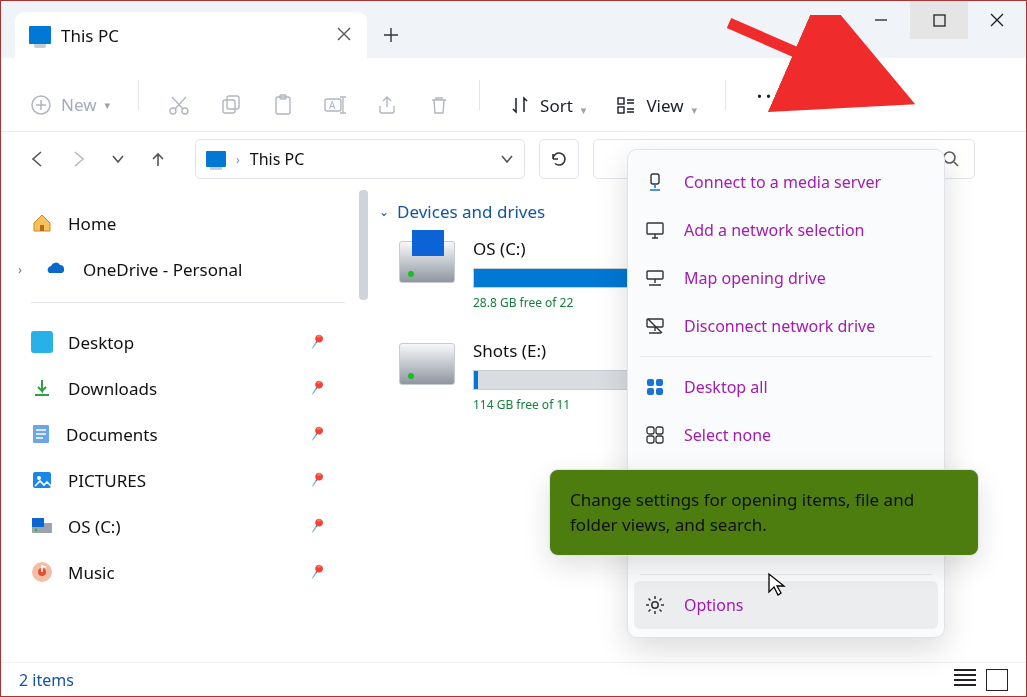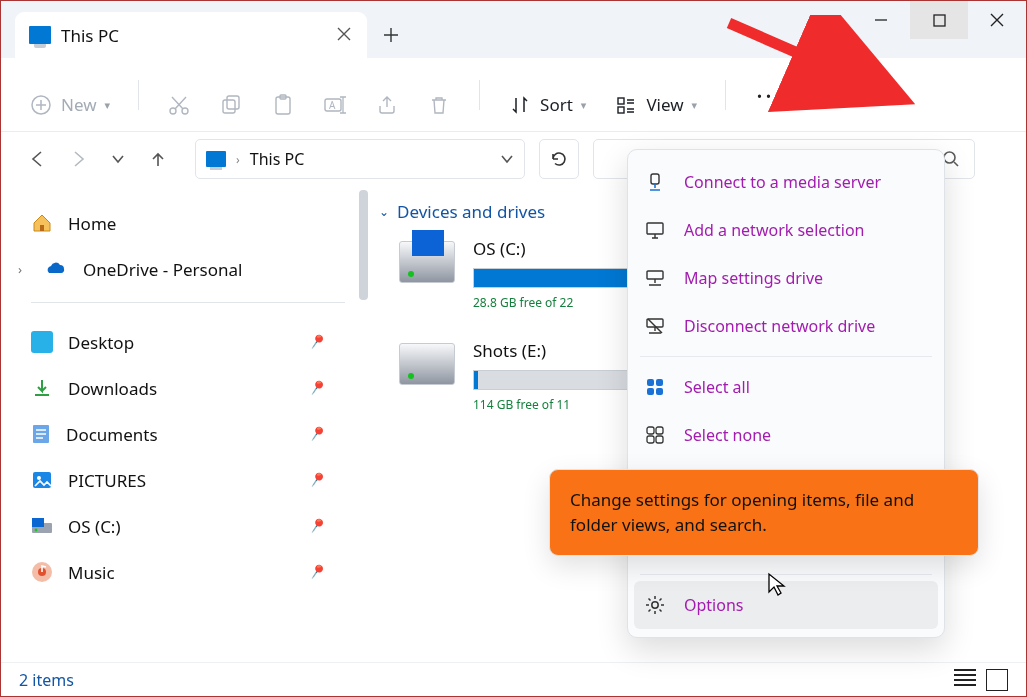--- a/index.html
+++ b/index.html
@@ -14,21 +14,21 @@
 .tab-close { margin-left: auto; width: 16px; height: 16px; color: #555; cursor:pointer;}
 .newtab { width: 48px; height: 46px; margin-top: 11px; display:flex; align-items:center; justify-content:center; color:#444; font-size:20px; cursor:pointer;}
 .win-controls { margin-left: auto; display:flex; height:38px; }
 .win-btn { width:58px; display:flex; align-items:center; justify-content:center; color:#222; }
 .win-btn.max { background:#e5e5e5; }
 
 
 .toolbar { height: 74px; background:#fff; display:flex; align-items:center; padding:0 18px; border-bottom:1px solid #e9edf1; gap:8px; }
 .toolbar .divider { width:1px; height:30px; background:#e1e5ea; margin:0 10px; }
 .tbtn { display:flex; align-items:center; gap:8px; padding:6px 10px; color:#a3abb5; font-size:17px; border-radius:4px;margin-top:20px; }
-.tbtn.enabled { color:#1a1f25; }
+.tbtn.enabled { color:#1a1f25;align-items:flex-end; }
 .tbtn .chev { font-size:11px; color:#9ba1ab; }
 .tbtn-icon { width:24px; height:24px; display:flex; align-items:center; justify-content:center; }
 .more-dots { font-size:26px; letter-spacing:2px; line-height:0; color:#222; padding:6px 12px;}
 
 
 .navbar { height:54px; display:flex; align-items:center; padding:0 20px; gap:6px; }
 .nav-arrow { width:34px; height:34px; display:flex; align-items:center; justify-content:center; color:#555; }
 .addr { flex:1; max-width:330px; height:40px; border:1px solid #e1e5ea; border-radius:5px; display:flex; align-items:center; padding:0 10px; gap:10px; margin-left:14px; }
 .addr .pc-icon { width:20px; height:16px; background:#0078d4; border-radius:1px; position:relative; }
 .addr .pc-icon::after{content:"";position:absolute;left:4px;right:4px;bottom:-3px;height:3px;background:#c7cdd6;}
@@ -71,21 +71,21 @@
 .status .vbtn .bars i { height:2px; background:#222;}
 
 
 .menu { position:absolute; top:148px; left:626px; width:318px; background:#fafbfc; border:1px solid #dfe3e8; border-radius:10px; box-shadow:0 12px 32px rgba(0,0,0,.14); padding:8px 0; z-index:20;}
 .mitem { display:flex; align-items:center; gap:18px; height:48px; padding:0 16px; font-size:16px; color:#a21caf; }
 .mitem.highlight { background:#ecedee; border-radius:6px; margin:0 6px; padding:0 10px;}
 .mitem .micon { width:22px; height:22px; display:flex; align-items:center; justify-content:center; color:#353a40;}
 .msep { height:1px; background:#e6e9ee; margin:6px 12px; }
 
 
-.tooltip { position:absolute; top:468px; left:548px; width:430px; background:#f97316; border:1px solid #e0e3e8; border-radius:9px; box-shadow:0 10px 28px rgba(0,0,0,.12); padding:18px 20px; font-size:17px; color:#111; line-height:1.45; z-index:30;}
+.tooltip { position:absolute; top:468px; left:548px; width:430px; background:#4d7c0f; border:1px solid #e0e3e8; border-radius:9px; box-shadow:0 10px 28px rgba(0,0,0,.12); padding:18px 20px; font-size:17px; color:#111; line-height:1.45; z-index:30;}
 
 
 .arrow { position:absolute; top:14px; left:720px; z-index:40; pointer-events:none;}
 
 
 .cursor { position:absolute; top:571px; left:766px; z-index:50; pointer-events:none; }
 
 svg { display:block; }
 </style>
 </head>
@@ -401,21 +401,21 @@
       </span>
       <span>Add a network selection</span>
     </div>
   <div class="mitem">
       <span class="micon">
         <svg width="20" height="20">
           <rect x="2" y="3" width="16" height="8" rx="1" fill="none" stroke="#333" stroke-width="1.4"></rect>
           <path d="M10 11v4M4 17h12" stroke="#333" stroke-width="1.4"></path>
         </svg>
       </span>
-      <span>Map settings drive</span>
+      <span>Map opening drive</span>
     </div>
   <div class="mitem">
       <span class="micon">
         <svg width="20" height="20">
           <rect x="2" y="3" width="16" height="8" rx="1" fill="none" stroke="#333" stroke-width="1.4"></rect>
           <path d="M10 11v4M4 17h12" stroke="#333" stroke-width="1.4"></path>
           <path d="M3 3l14 14" stroke="#333" stroke-width="1.4"></path>
         </svg>
       </span>
       <span>Disconnect network drive</span>
@@ -423,21 +423,21 @@
   <div class="msep"></div>
   <div class="mitem">
       <span class="micon">
         <svg width="20" height="20">
           <rect x="2" y="2" width="7" height="7" rx="2" fill="#1a72d6"></rect>
           <rect x="11" y="2" width="7" height="7" rx="2" fill="#1a72d6"></rect>
           <rect x="2" y="11" width="7" height="7" rx="2" fill="#1a72d6"></rect>
           <rect x="11" y="11" width="7" height="7" rx="2" fill="#1a72d6"></rect>
         </svg>
       </span>
-      <span>Select all</span>
+      <span>Desktop all</span>
     </div>
   <div class="mitem">
       <span class="micon">
         <svg width="20" height="20">
           <rect x="2" y="2" width="7" height="7" rx="2" fill="none" stroke="#333" stroke-width="1.3"></rect>
           <rect x="11" y="2" width="7" height="7" rx="2" fill="none" stroke="#333" stroke-width="1.3"></rect>
           <rect x="2" y="11" width="7" height="7" rx="2" fill="none" stroke="#333" stroke-width="1.3"></rect>
           <rect x="11" y="11" width="7" height="7" rx="2" fill="none" stroke="#333" stroke-width="1.3"></rect>
         </svg>
       </span>

